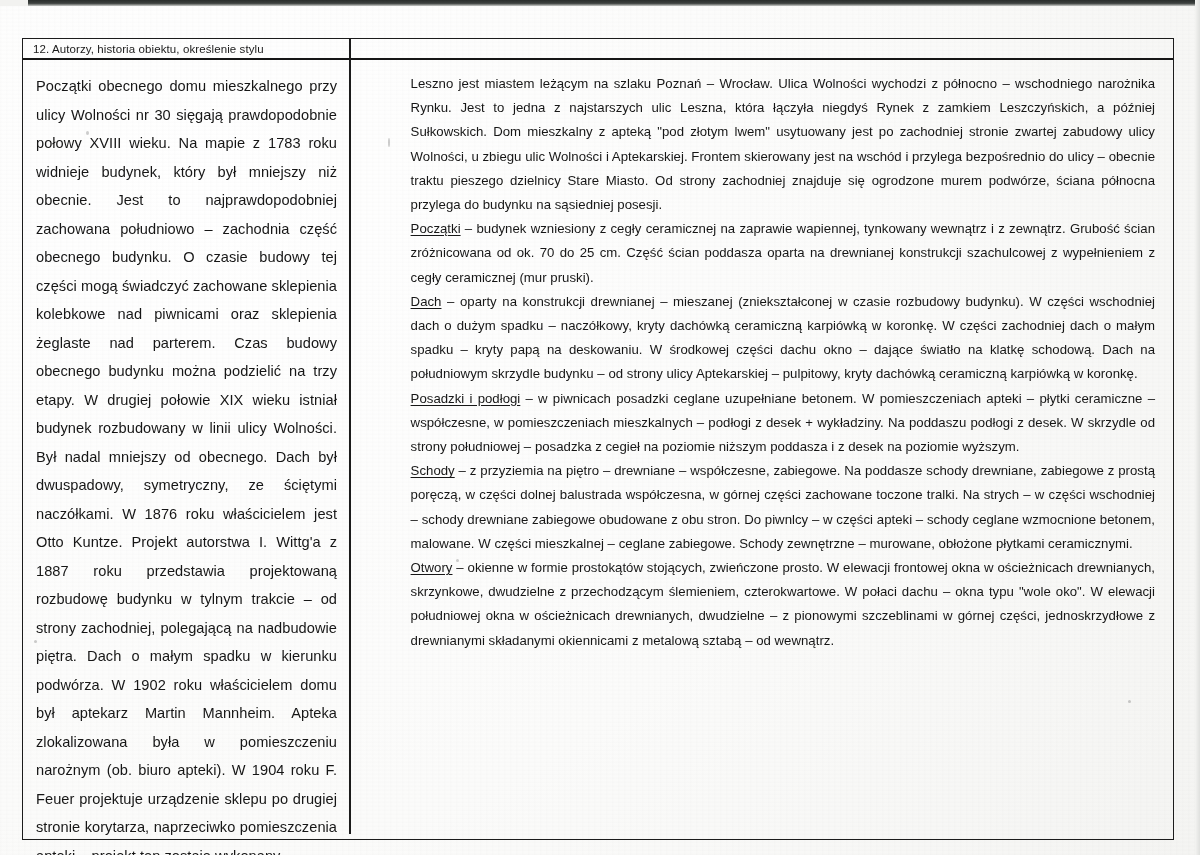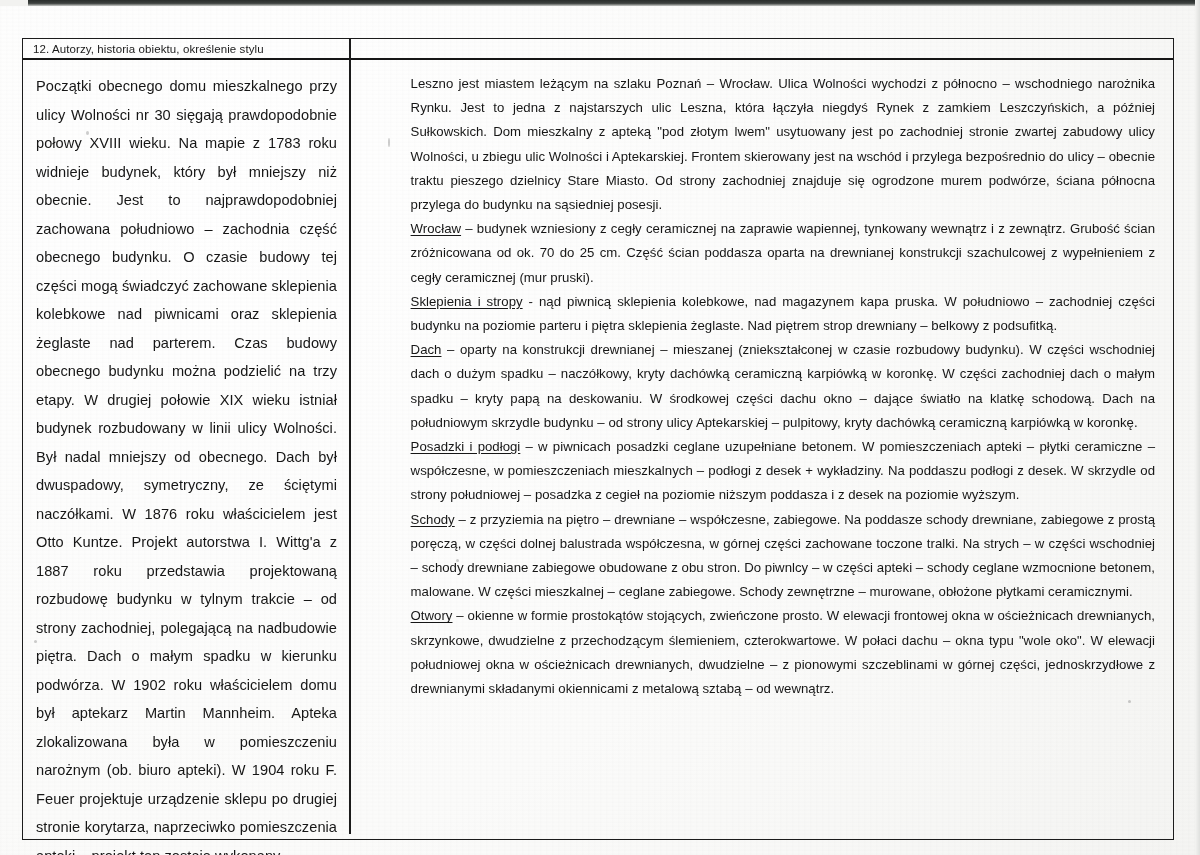--- a/index.html
+++ b/index.html
@@ -193,26 +193,23 @@
 
       </div>
 
       <div class="col col-right">
 
         <p>
           <span>Leszno jest miastem leżącym na szlaku Poznań – Wrocław. Ulica Wolności wychodzi z północno – wschodniego narożnika Rynku. Jest to jedna z najstarszych ulic Leszna, która łączyła niegdyś Rynek z zamkiem Leszczyńskich, a później Sułkowskich. Dom mieszkalny z apteką "pod złotym lwem" usytuowany jest po zachodniej stronie zwartej zabudowy ulicy Wolności, u zbiegu ulic Wolności i Aptekarskiej. Frontem skierowany jest na wschód i przylega bezpośrednio do ulicy – obecnie traktu pieszego dzielnicy Stare Miasto. Od strony  zachodniej znajduje się ogrodzone murem podwórze, ściana  północna  przylega do budynku na sąsiedniej posesji.</span>
         </p>
 
         <p>
-          <span class="lead-term">Wrocław</span><span> – budynek wzniesiony z cegły ceramicznej  na zaprawie wapiennej, tynkowany  wewnątrz i  z zewnątrz. Grubość ścian zróżnicowana od ok. 70 do 25 cm. Część ścian poddasza oparta na drewnianej konstrukcji szachulcowej z wypełnieniem z cegły ceramicznej (mur pruski).</span>
-        </p>
-
-        <p>
-          <span class="lead-term">Sklepienia i stropy</span><span> -  nąd piwnicą sklepienia kolebkowe, nad magazynem kapa pruska. W południowo – zachodniej części budynku na poziomie parteru i piętra sklepienia żeglaste. Nad  piętrem strop drewniany – belkowy z podsufitką.</span>
-        </p>
+          <span class="lead-term">Początki</span><span> – budynek wzniesiony z cegły ceramicznej  na zaprawie wapiennej, tynkowany  wewnątrz i  z zewnątrz. Grubość ścian zróżnicowana od ok. 70 do 25 cm. Część ścian poddasza oparta na drewnianej konstrukcji szachulcowej z wypełnieniem z cegły ceramicznej (mur pruski).</span>
+        </p>
+
 
         <p>
           <span class="lead-term">Dach</span><span> – oparty na konstrukcji drewnianej – mieszanej (zniekształconej w czasie rozbudowy budynku). W części wschodniej dach o dużym spadku – naczółkowy, kryty dachówką ceramiczną karpiówką w koronkę. W części zachodniej dach o małym spadku –  kryty papą na deskowaniu. W środkowej części dachu okno – dające  światło na klatkę schodową. Dach na południowym skrzydle budynku – od strony ulicy Aptekarskiej – pulpitowy, kryty dachówką ceramiczną karpiówką w koronkę.</span>
         </p>
 
         <p>
           <span class="lead-term">Posadzki i podłogi</span><span> – w piwnicach posadzki ceglane uzupełniane  betonem. W pomieszczeniach apteki – płytki ceramiczne – współczesne, w pomieszczeniach mieszkalnych – podłogi z desek + wykładziny. Na poddaszu podłogi z desek. W skrzydle  od strony południowej – posadzka z cegieł na poziomie niższym poddasza i z desek na poziomie wyższym.</span>
         </p>
 
         <p>

